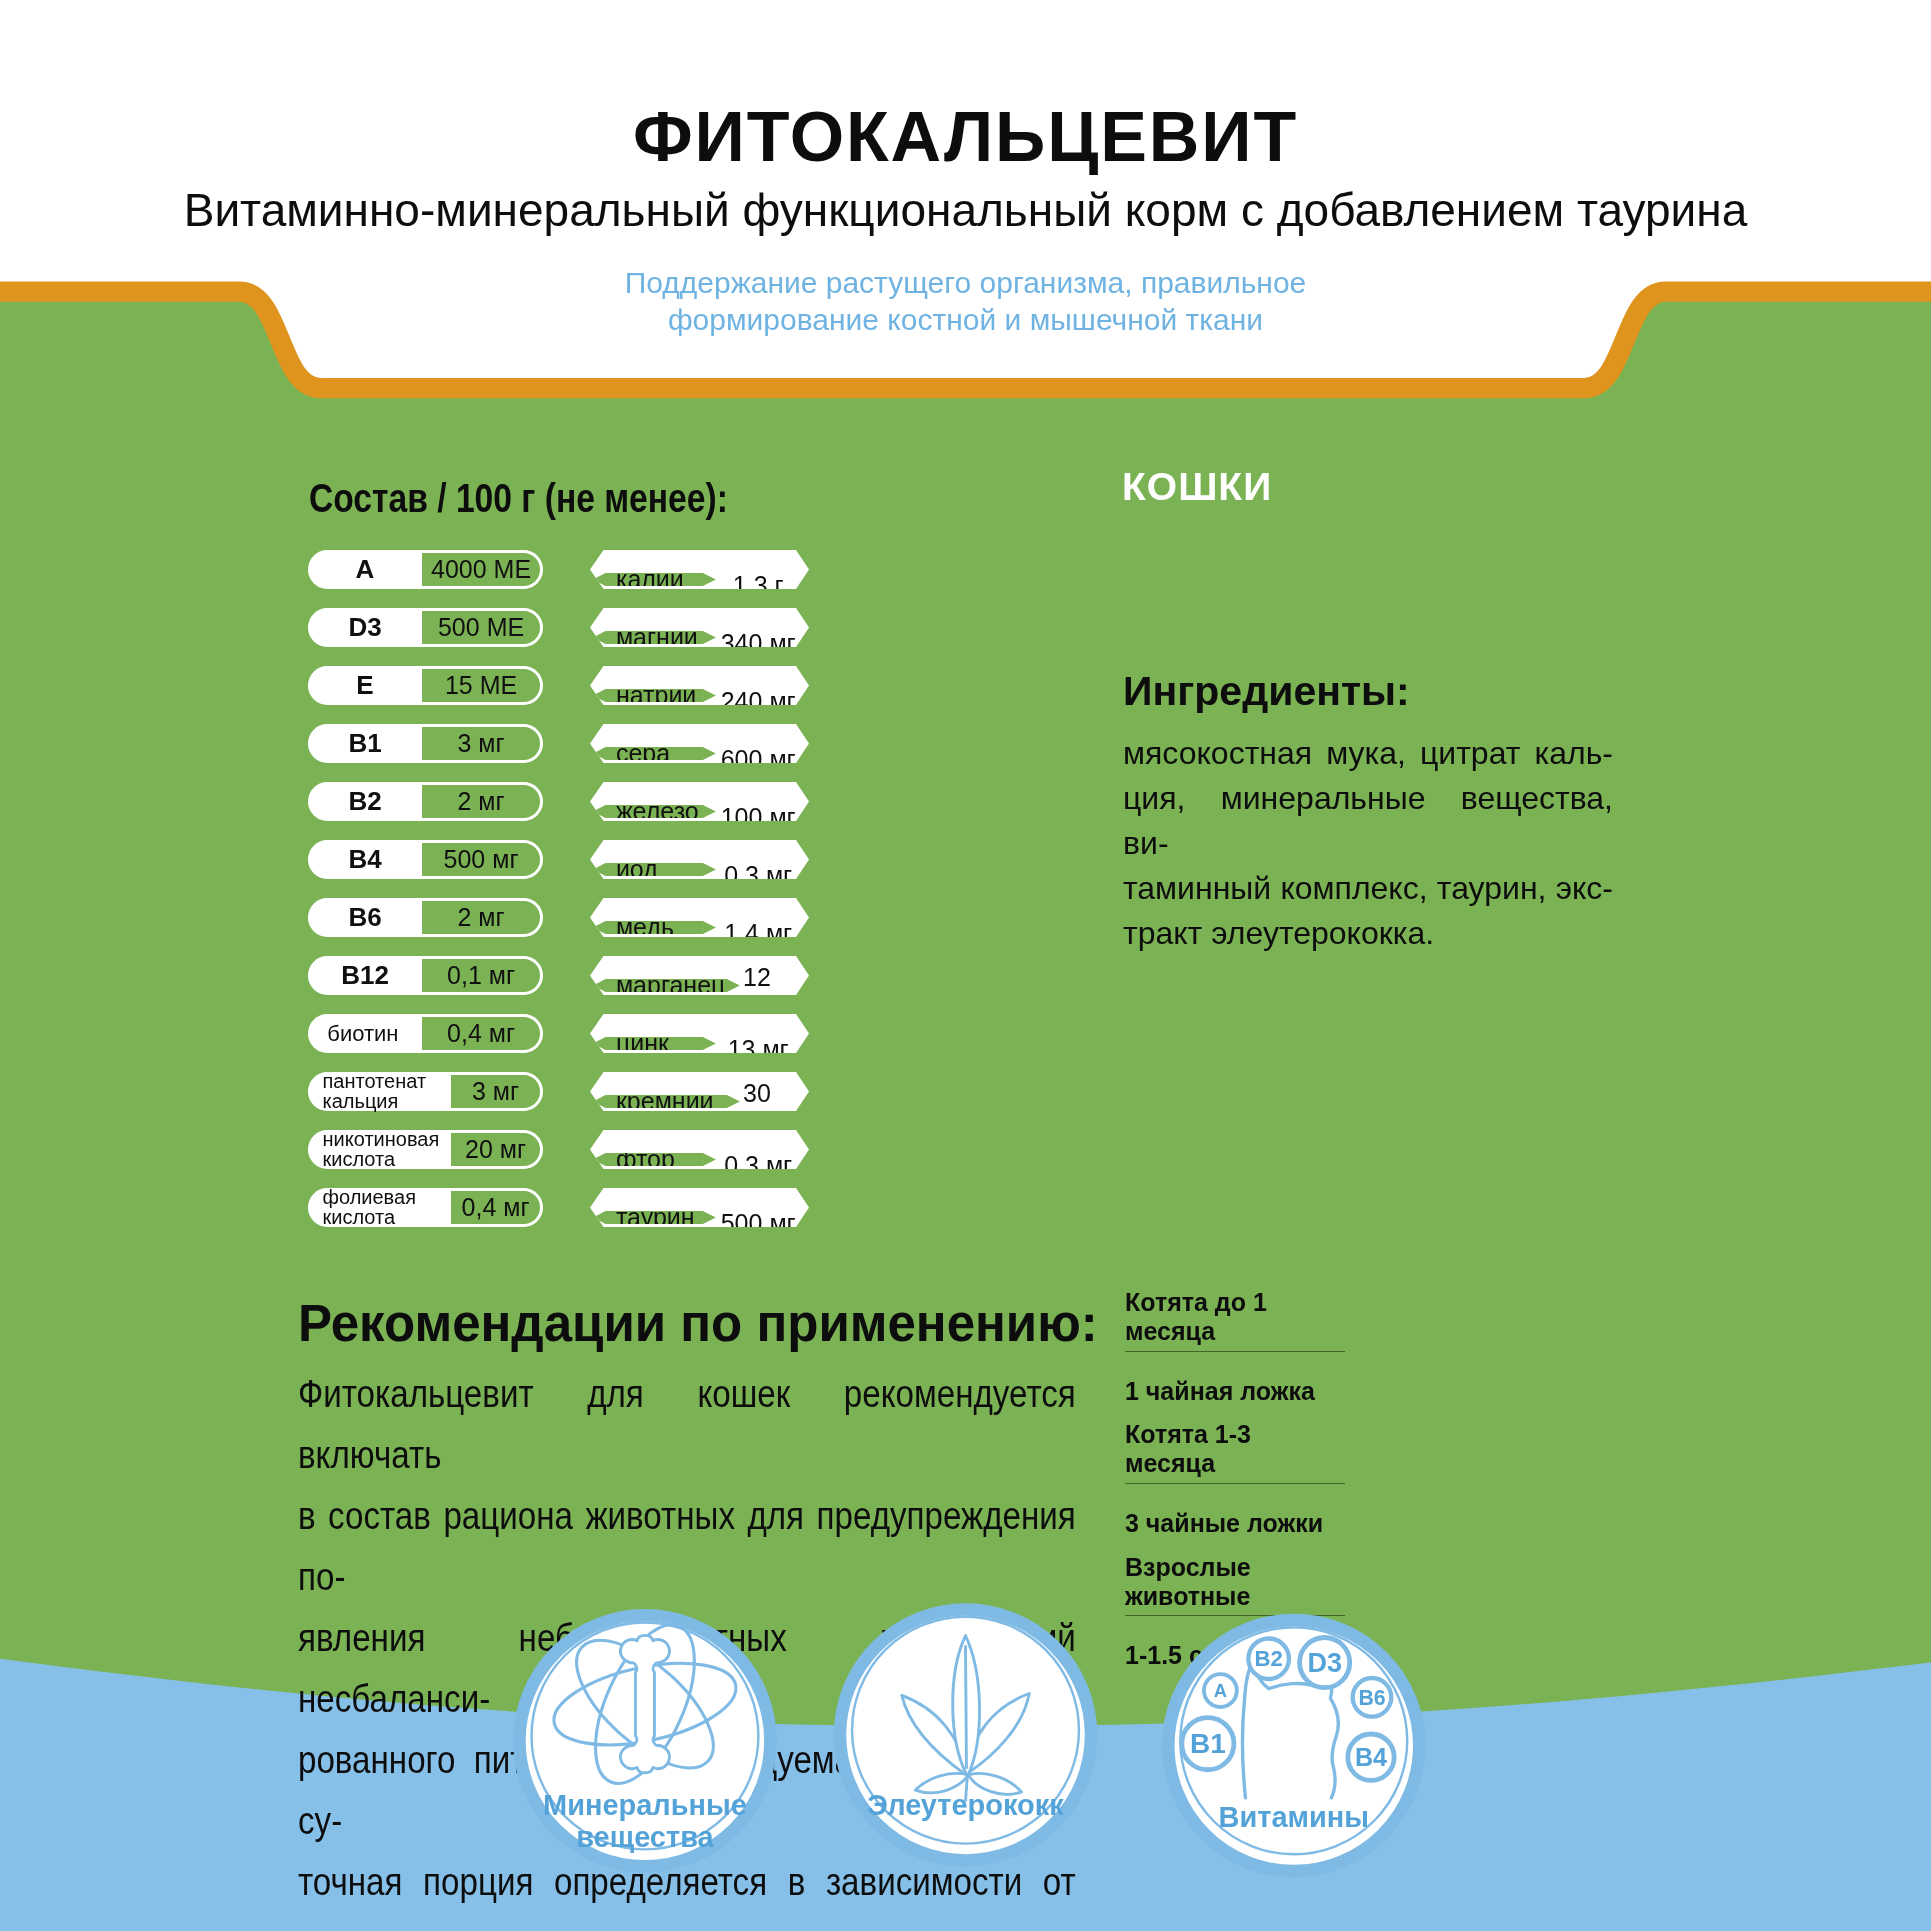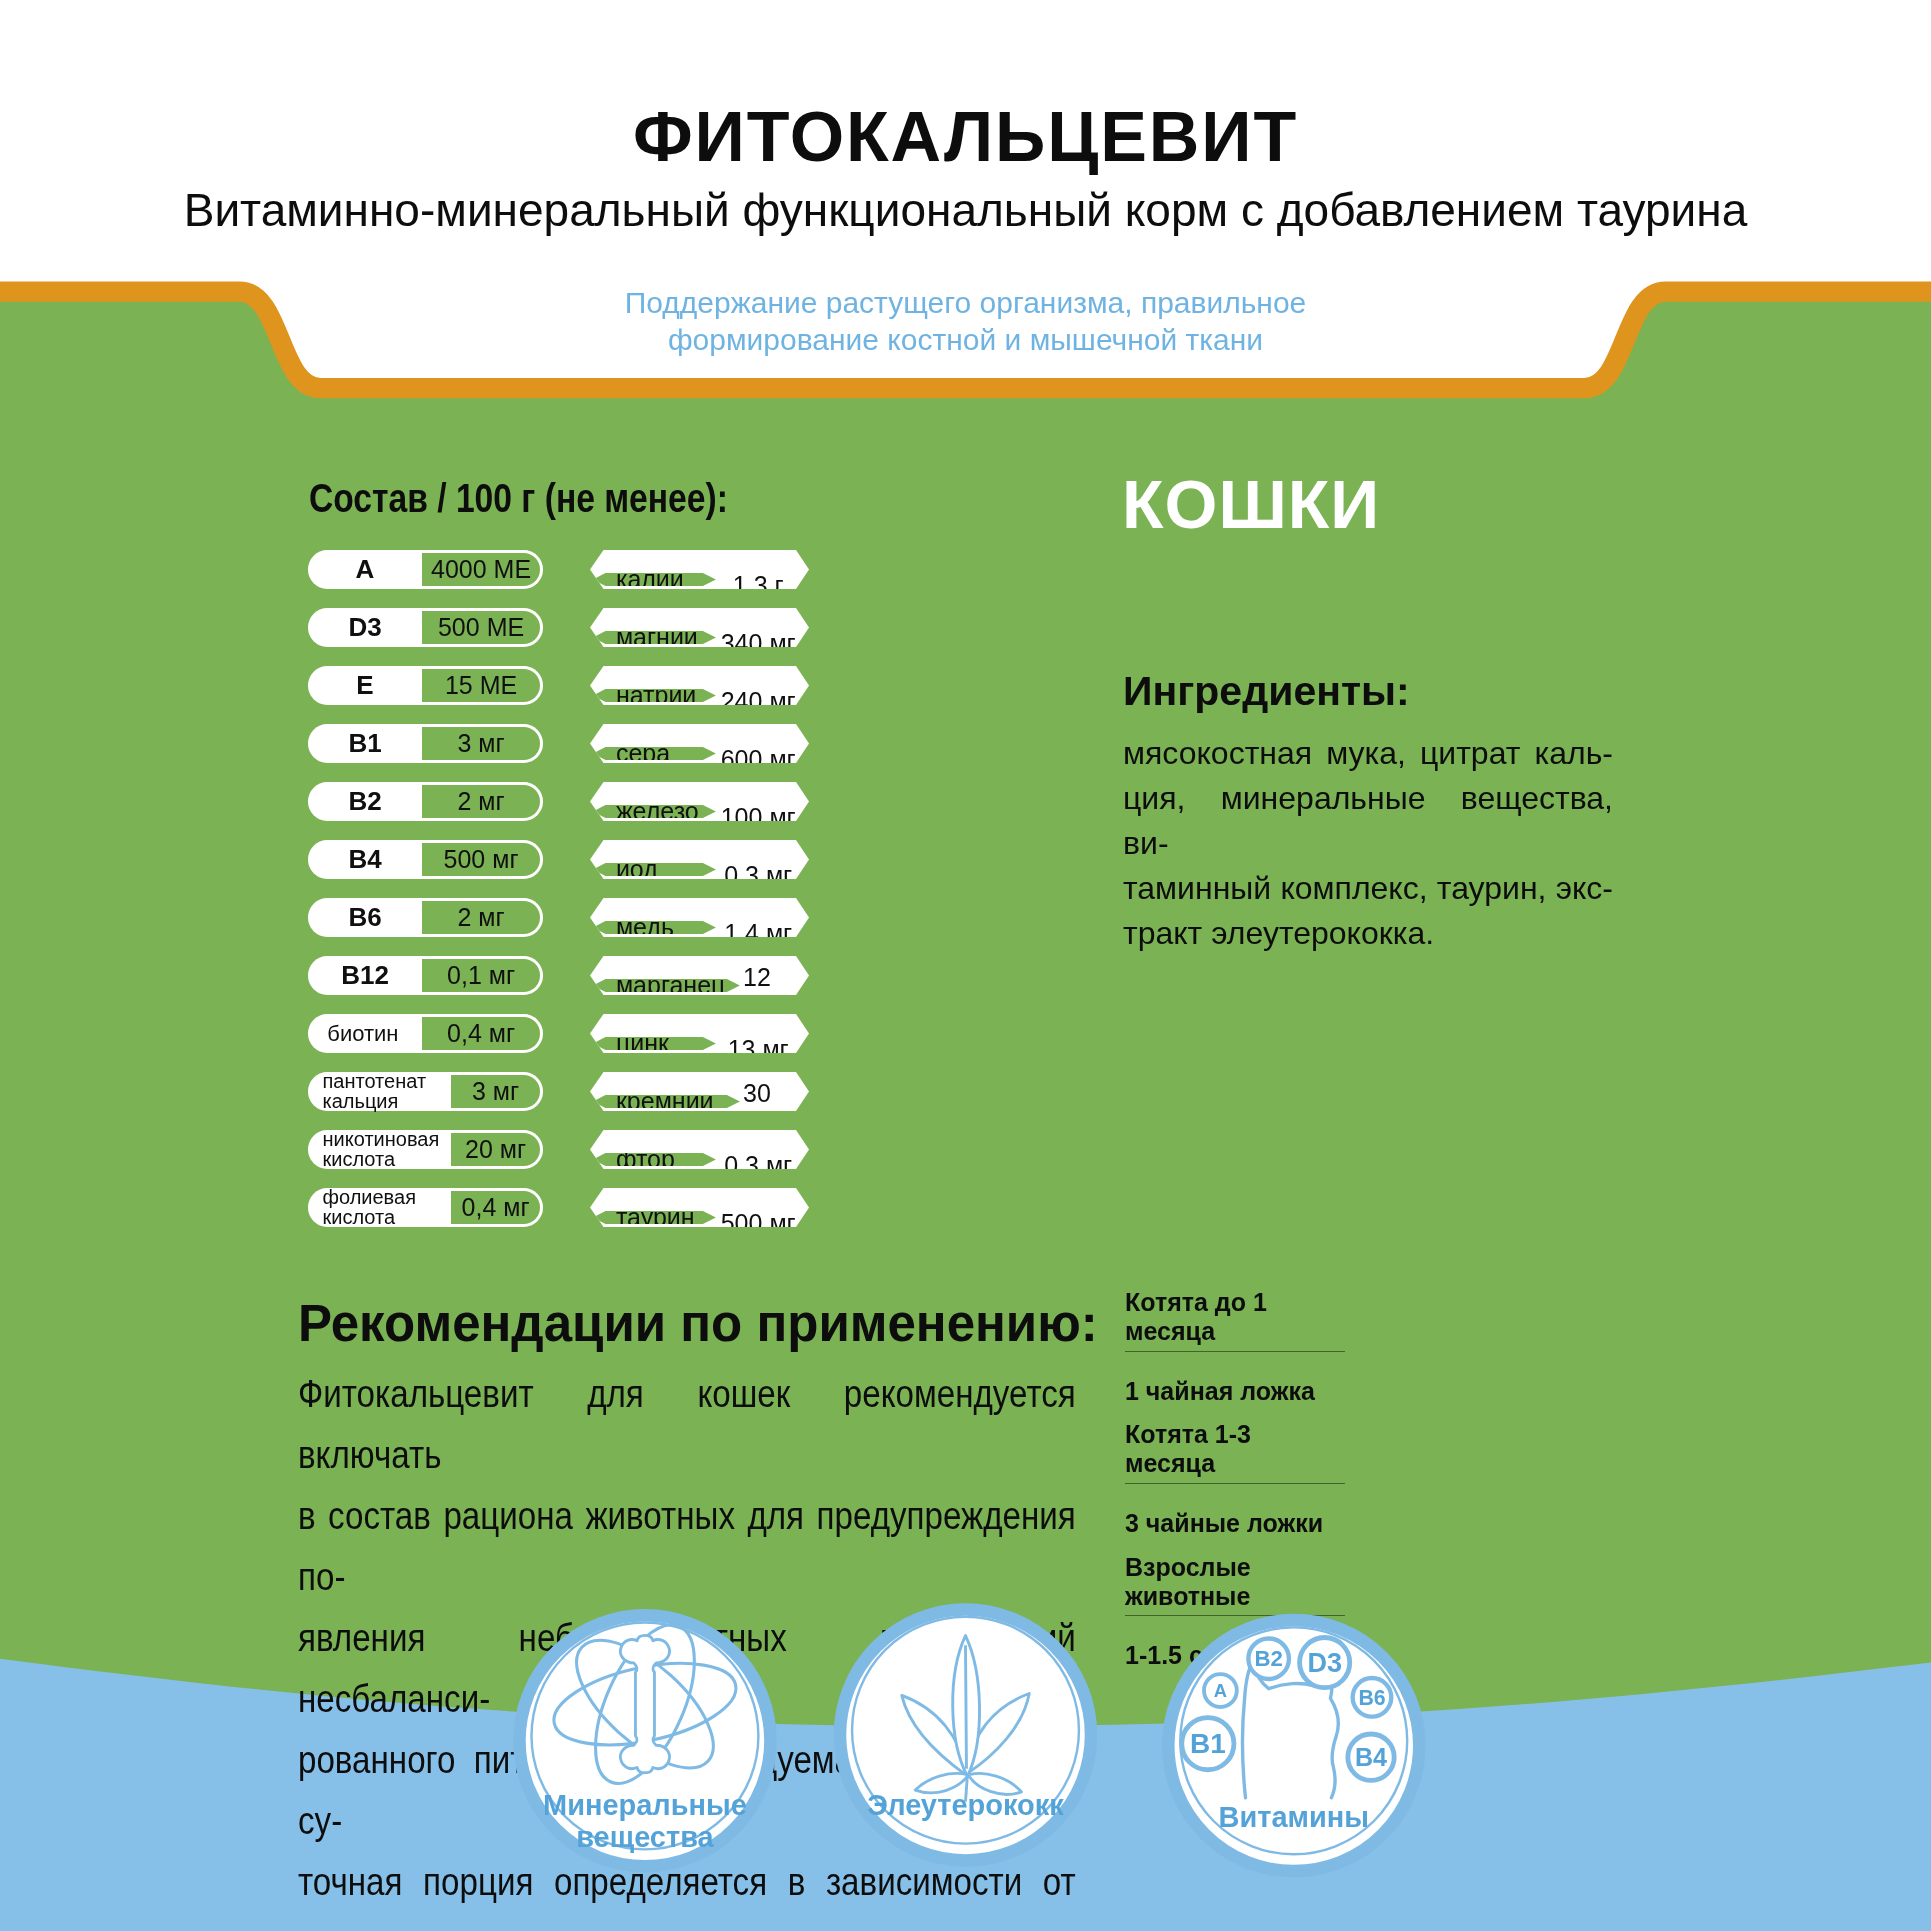--- a/index.html
+++ b/index.html
@@ -3,23 +3,23 @@
 <meta charset="utf-8">
 <style>
   html,body{margin:0;padding:0;}
   body{font-family:"Liberation Sans",sans-serif;background:#888;}
   .canvas{position:relative;width:1931px;height:1931px;background:#ffffff;overflow:hidden;}
   .abs{position:absolute;}
   svg{display:block;}
   .bg-svg{position:absolute;left:0;top:0;}
   .title{left:0;top:97px;width:1931px;text-align:center;font-size:70px;font-weight:bold;color:#0d0d0d;letter-spacing:1.9px;}
   .subtitle{left:0;top:183px;width:1931px;text-align:center;font-size:46px;color:#0d0d0d;}
-  .tagline{left:0;top:284px;width:1931px;text-align:center;font-size:30px;line-height:37px;color:var(--text-blue);}
+  .tagline{left:0;top:264px;width:1931px;text-align:center;font-size:30px;line-height:37px;color:var(--text-blue);}
   .comp-heading{left:309px;top:475px;font-size:41px;font-weight:bold;color:#0d0d0d;transform:scaleX(0.82);transform-origin:left top;white-space:nowrap;}
-  .species{left:1122px;top:465px;font-size:68px;font-weight:bold;color:#ffffff;letter-spacing:1px;}
+  .species{left:1122px;top:465px;font-size:39px;font-weight:bold;color:#ffffff;letter-spacing:1px;}
   .ing-heading{left:1123px;top:668px;font-size:41px;font-weight:bold;color:#0d0d0d;}
   .ing-text{left:1123px;top:731px;width:490px;font-size:32px;line-height:45px;color:#0d0d0d;}
   .rec-heading{left:298px;top:1294px;font-size:51px;font-weight:bold;color:#0d0d0d;white-space:nowrap;}
   .rec-text{left:298px;top:1363px;width:915px;font-size:39px;line-height:61px;color:#0d0d0d;transform:scaleX(0.85);transform-origin:left top;}
   .jline{text-align:justify;text-align-last:justify;}
   .jline.last{text-align:left;text-align-last:left;}
   
   .col{display:flex;flex-direction:column;gap:19px;}
   .vit-col{left:308px;top:550px;}
   .min-col{left:590px;top:550px;}

